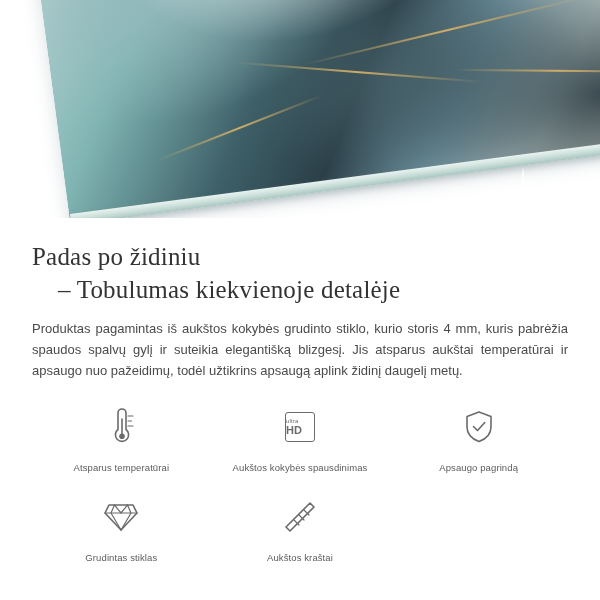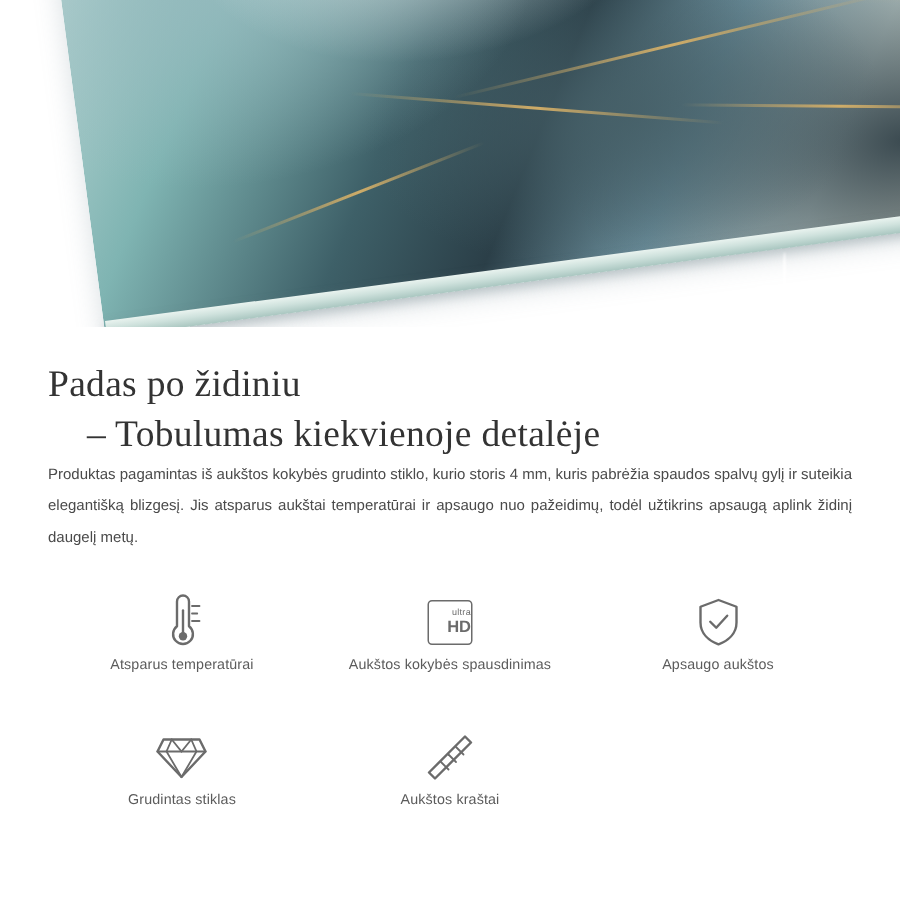--- a/index.html
+++ b/index.html
@@ -96,22 +96,22 @@
     font-size: 25px;
     line-height: 33px;
     color: #333333;
     font-weight: normal;
     margin: 22px 0 0 0;
     letter-spacing: 0.2px;
   }
   .headline .l2 { display: block; margin-left: 26px; }
 
   .paragraph {
-    margin-top: 0;
-    font-size: 10px;
+    margin-top: 12px;
+    font-size: 13px;
     line-height: 21px;
     color: #4a4a4a;
     max-width: 540px;
     text-align: justify;
   }
 
   
   .features {
     margin-top: 24px;
     display: grid;
@@ -125,21 +125,21 @@
     align-items: center;
     justify-content: flex-start;
   }
   .feature .ico {
     height: 44px;
     display: flex;
     align-items: center;
     justify-content: center;
   }
   .feature .cap {
-    margin-top: 1px;
+    margin-top: 13px;
     font-size: 9.5px;
     color: #5b5b5b;
     text-align: center;
     letter-spacing: 0.1px;
   }
   svg { display: block; }
   .stroke {
     fill: none;
     stroke: #6b6b6b;
     stroke-width: 1.6;
@@ -152,21 +152,21 @@
     stroke-width: 1.2;
     stroke-linecap: round;
   }
   .ultrahd-box {
     width: 28px;
     height: 28px;
     border: 1.6px solid #6b6b6b;
     border-radius: 3px;
     display: flex;
     flex-direction: column;
-    align-items: flex-end;
+    align-items: flex-start;
     justify-content: center;
     line-height: 1;
   }
   .ultrahd-box .u {
     font-size: 6px;
     color: #6b6b6b;
     letter-spacing: 0.2px;
   }
   .ultrahd-box .hd {
     font-size: 11px;
@@ -230,21 +230,21 @@
         <div class="cap">Aukštos kokybės spausdinimas</div>
       </div>
 
       <div class="feature">
         <div class="ico">
           <svg width="34" height="40" viewBox="0 0 34 40" aria-hidden="true">
             <path class="stroke" d="M17 5 L29 9.5 V20 c0 7.4 -5.6 12.2 -12 14.6 C10.6 32.2 5 27.4 5 20 V9.5 z"></path>
             <path class="stroke" d="M11.5 19.5 L15.5 23.5 L22.8 15.5"></path>
           </svg>
         </div>
-        <div class="cap">Apsaugo aukštos</div>
+        <div class="cap">Apsaugo pagrindą</div>
       </div>
 
       <div class="feature">
         <div class="ico">
           <svg width="40" height="36" viewBox="0 0 40 36" aria-hidden="true">
             <path class="stroke" d="M8 6 H32 L36 14 L20 31 L4 14 z"></path>
             <path class="thin" d="M4 14 H36"></path>
             <path class="thin" d="M13.5 6 L10 14 L20 31"></path>
             <path class="thin" d="M26.5 6 L30 14 L20 31"></path>
             <path class="thin" d="M13.5 6 L20 14 L26.5 6"></path>

